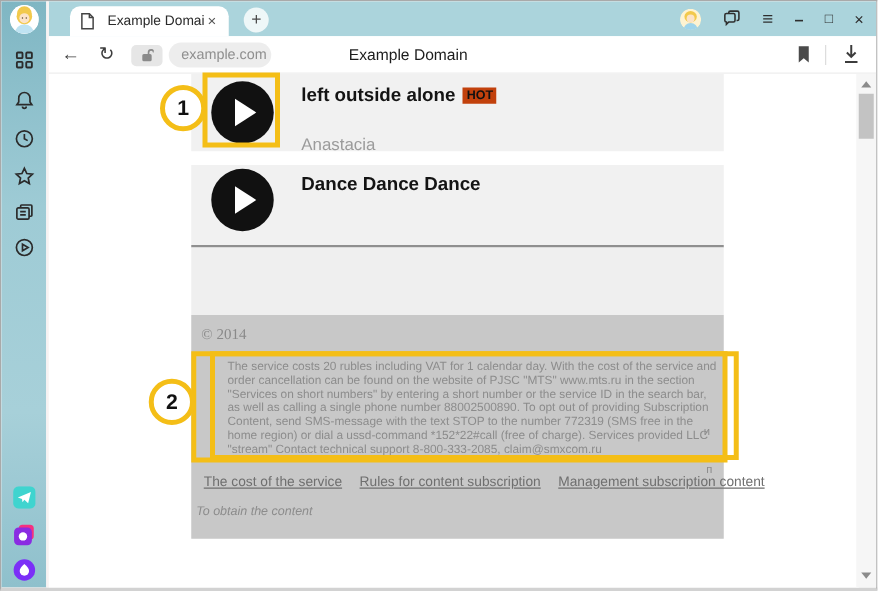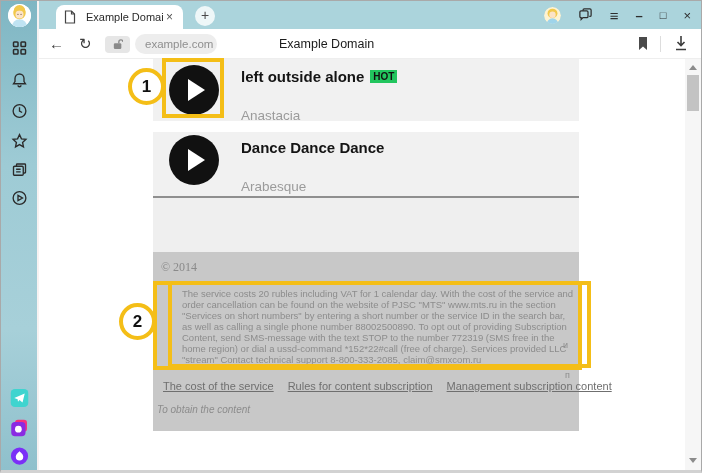--- a/index.html
+++ b/index.html
@@ -51,21 +51,21 @@
   .content { position:absolute; left:38px; top:58px; width:648px; height:412px; background:#fff; }
   .pagecol { position:absolute; left:114px; top:0; width:426px; }
   .track { position:absolute; left:0; width:426px; background:#f1f1f1; }
   .track1 { top:0; height:62px; }
   .track2 { top:73px; height:64px; }
   .play { position:absolute; width:50px; height:50px; border-radius:50%; background:#111; cursor:pointer; }
   .play::after { content:""; position:absolute; left:19px; top:14px;
                  border-left:17px solid #fff; border-top:11px solid transparent; border-bottom:11px solid transparent; }
   .t-info { position:absolute; left:88px; top:9px; }
   .t-title { font-size:15px; font-weight:bold; color:#141414; display:inline; }
-  .t-badge { display:inline-block; background:#22c55e; color:#111; font-size:10px; font-weight:bold;
+  .t-badge { display:inline-block; background:#c2410c; color:#111; font-size:10px; font-weight:bold;
              padding:1px 3px; margin-left:6px; vertical-align:2px;text-align:right; }
   .t-artist { font-size:13.5px; color:#9b9b9b; margin-top:22px; }
   .divider { position:absolute; left:0; top:137px; width:426px; height:2px; background:#8f8f8f; }
   .greyblock { position:absolute; left:0; top:139px; width:426px; height:54px; background:#efefef; }
   .footer { position:absolute; left:0; top:193px; width:426px; height:179px; background:#c8c8c8; }
   .copyright { position:absolute; left:8px; top:8px; font-size:12px; color:#8a8a8a;font-family:Liberation Serif, serif; }
   .legalbox { position:absolute; left:15px; top:29px; width:423px; height:87px;
               border:4px solid #f4be17; padding:3px 10px; overflow:hidden; }
   .legaltext { font-size:9.5px; line-height:11px; color:#8c8c8c; }
   .stray { position:absolute; font-size:9px; color:#8c8c8c; }
@@ -242,21 +242,20 @@
         <div class="t-info">
           <span class="t-title">left outside alone</span><span class="t-badge">HOT</span>
           <div class="t-artist">Anastacia</div>
         </div>
       </div>
 
       <div class="track track2">
         <div class="play" style="left:16px; top:3px"></div>
         <div class="t-info" style="top:7px">
           <span class="t-title">Dance Dance Dance</span>
-          <div class="t-artist">Arabesque</div>
         </div>
       </div>
 
       <div class="divider"></div>
       <div class="greyblock"></div>
 
       <div class="footer">
         <div class="copyright">© 2014</div>
         <div class="legalbox">
           <div class="legaltext">The service costs 20 rubles including VAT for 1 calendar day. With the cost of the service and order cancellation can be found on the website of PJSC "MTS" www.mts.ru in the section "Services on short numbers" by entering a short number or the service ID in the search bar, as well as calling a single phone number 88002500890. To opt out of providing Subscription Content, send SMS-message with the text STOP to the number 772319 (SMS free in the home region) or dial a ussd-command *152*22#call (free of charge). Services provided LLC "stream" Contact technical support 8-800-333-2085, claim@smxcom.ru</div>

